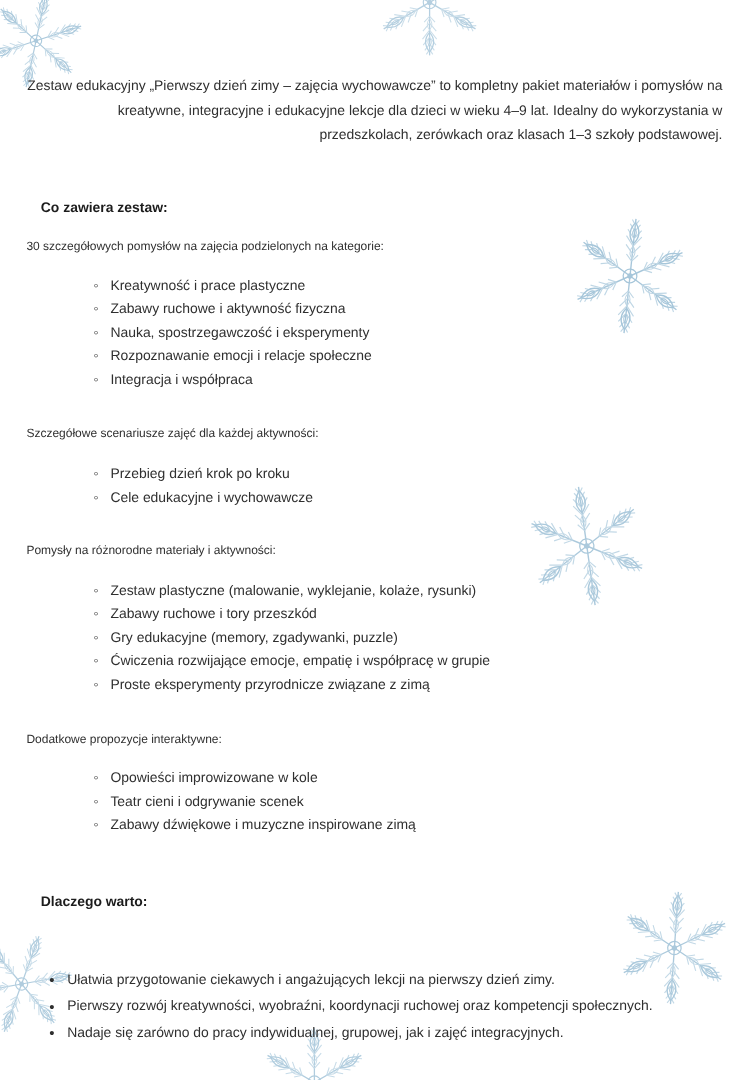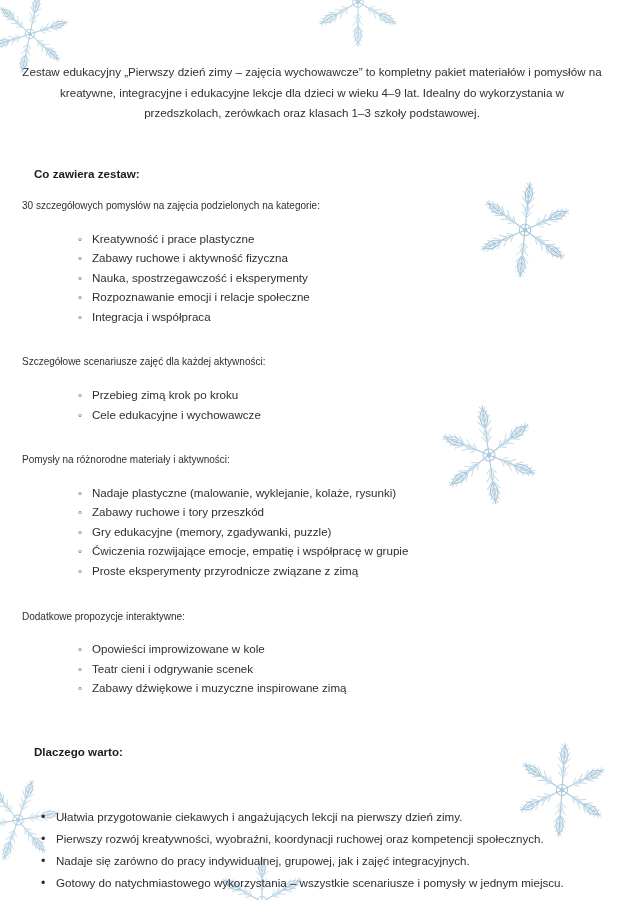--- a/index.html
+++ b/index.html
@@ -35,21 +35,21 @@
     box-sizing: border-box;
     padding: 62px 24px 0 22px;
     width: 626px;
   }
 
   .para {
     font-size: 11.6px;
     line-height: 20.5px;
     color: #2f2f2f;
     margin: 0;
-    text-align: center;
+    text-align: right;
   }
 
   .section-heading {
     font-size: 11.6px;
     line-height: 20.5px;
     font-weight: bold;
     color: #1c1c1c;
     margin: 12px;
   }
 
@@ -929,31 +929,31 @@
         <li>Rozpoznawanie emocji i relacje społeczne</li>
         <li>Integracja i współpraca</li>
       </ul>
     </div>
 
     <div class="gap-md"></div>
 
     <div>
       <div class="lead-line">Szczegółowe scenariusze zajęć dla każdej aktywności:</div>
       <ul class="sub-list">
-        <li>Przebieg zimą krok po kroku</li>
+        <li>Przebieg dzień krok po kroku</li>
         <li>Cele edukacyjne i wychowawcze</li>
       </ul>
     </div>
 
     <div class="gap-md"></div>
 
     <div>
       <div class="lead-line">Pomysły na różnorodne materiały i aktywności:</div>
       <ul class="sub-list">
-        <li>Nadaje plastyczne (malowanie, wyklejanie, kolaże, rysunki)</li>
+        <li>Zestaw plastyczne (malowanie, wyklejanie, kolaże, rysunki)</li>
         <li>Zabawy ruchowe i tory przeszkód</li>
         <li>Gry edukacyjne (memory, zgadywanki, puzzle)</li>
         <li>Ćwiczenia rozwijające emocje, empatię i współpracę w grupie</li>
         <li>Proste eksperymenty przyrodnicze związane z zimą</li>
       </ul>
     </div>
 
     <div class="gap-md"></div>
 
     <div>
@@ -968,21 +968,20 @@
 
   <div class="gap-lg"></div>
 
   <div>
     <div class="section-heading">Dlaczego warto:</div>
     <div class="gap-lg"></div>
     <ul class="dot-list">
       <li>Ułatwia przygotowanie ciekawych i angażujących lekcji na pierwszy dzień zimy.</li>
       <li>Pierwszy rozwój kreatywności, wyobraźni, koordynacji ruchowej oraz kompetencji społecznych.</li>
       <li>Nadaje się zarówno do pracy indywidualnej, grupowej, jak i zajęć integracyjnych.</li>
-      <li>Gotowy do natychmiastowego wykorzystania – wszystkie scenariusze i pomysły w jednym miejscu.</li>
     </ul>
   </div>
 
   <div class="gap-xl"></div>
   <div class="gap-sm"></div>
 
   <div>
     <div class="section-heading">Dla kogo:</div>
     <div class="gap-lg"></div>
     <ul class="dot-list">

